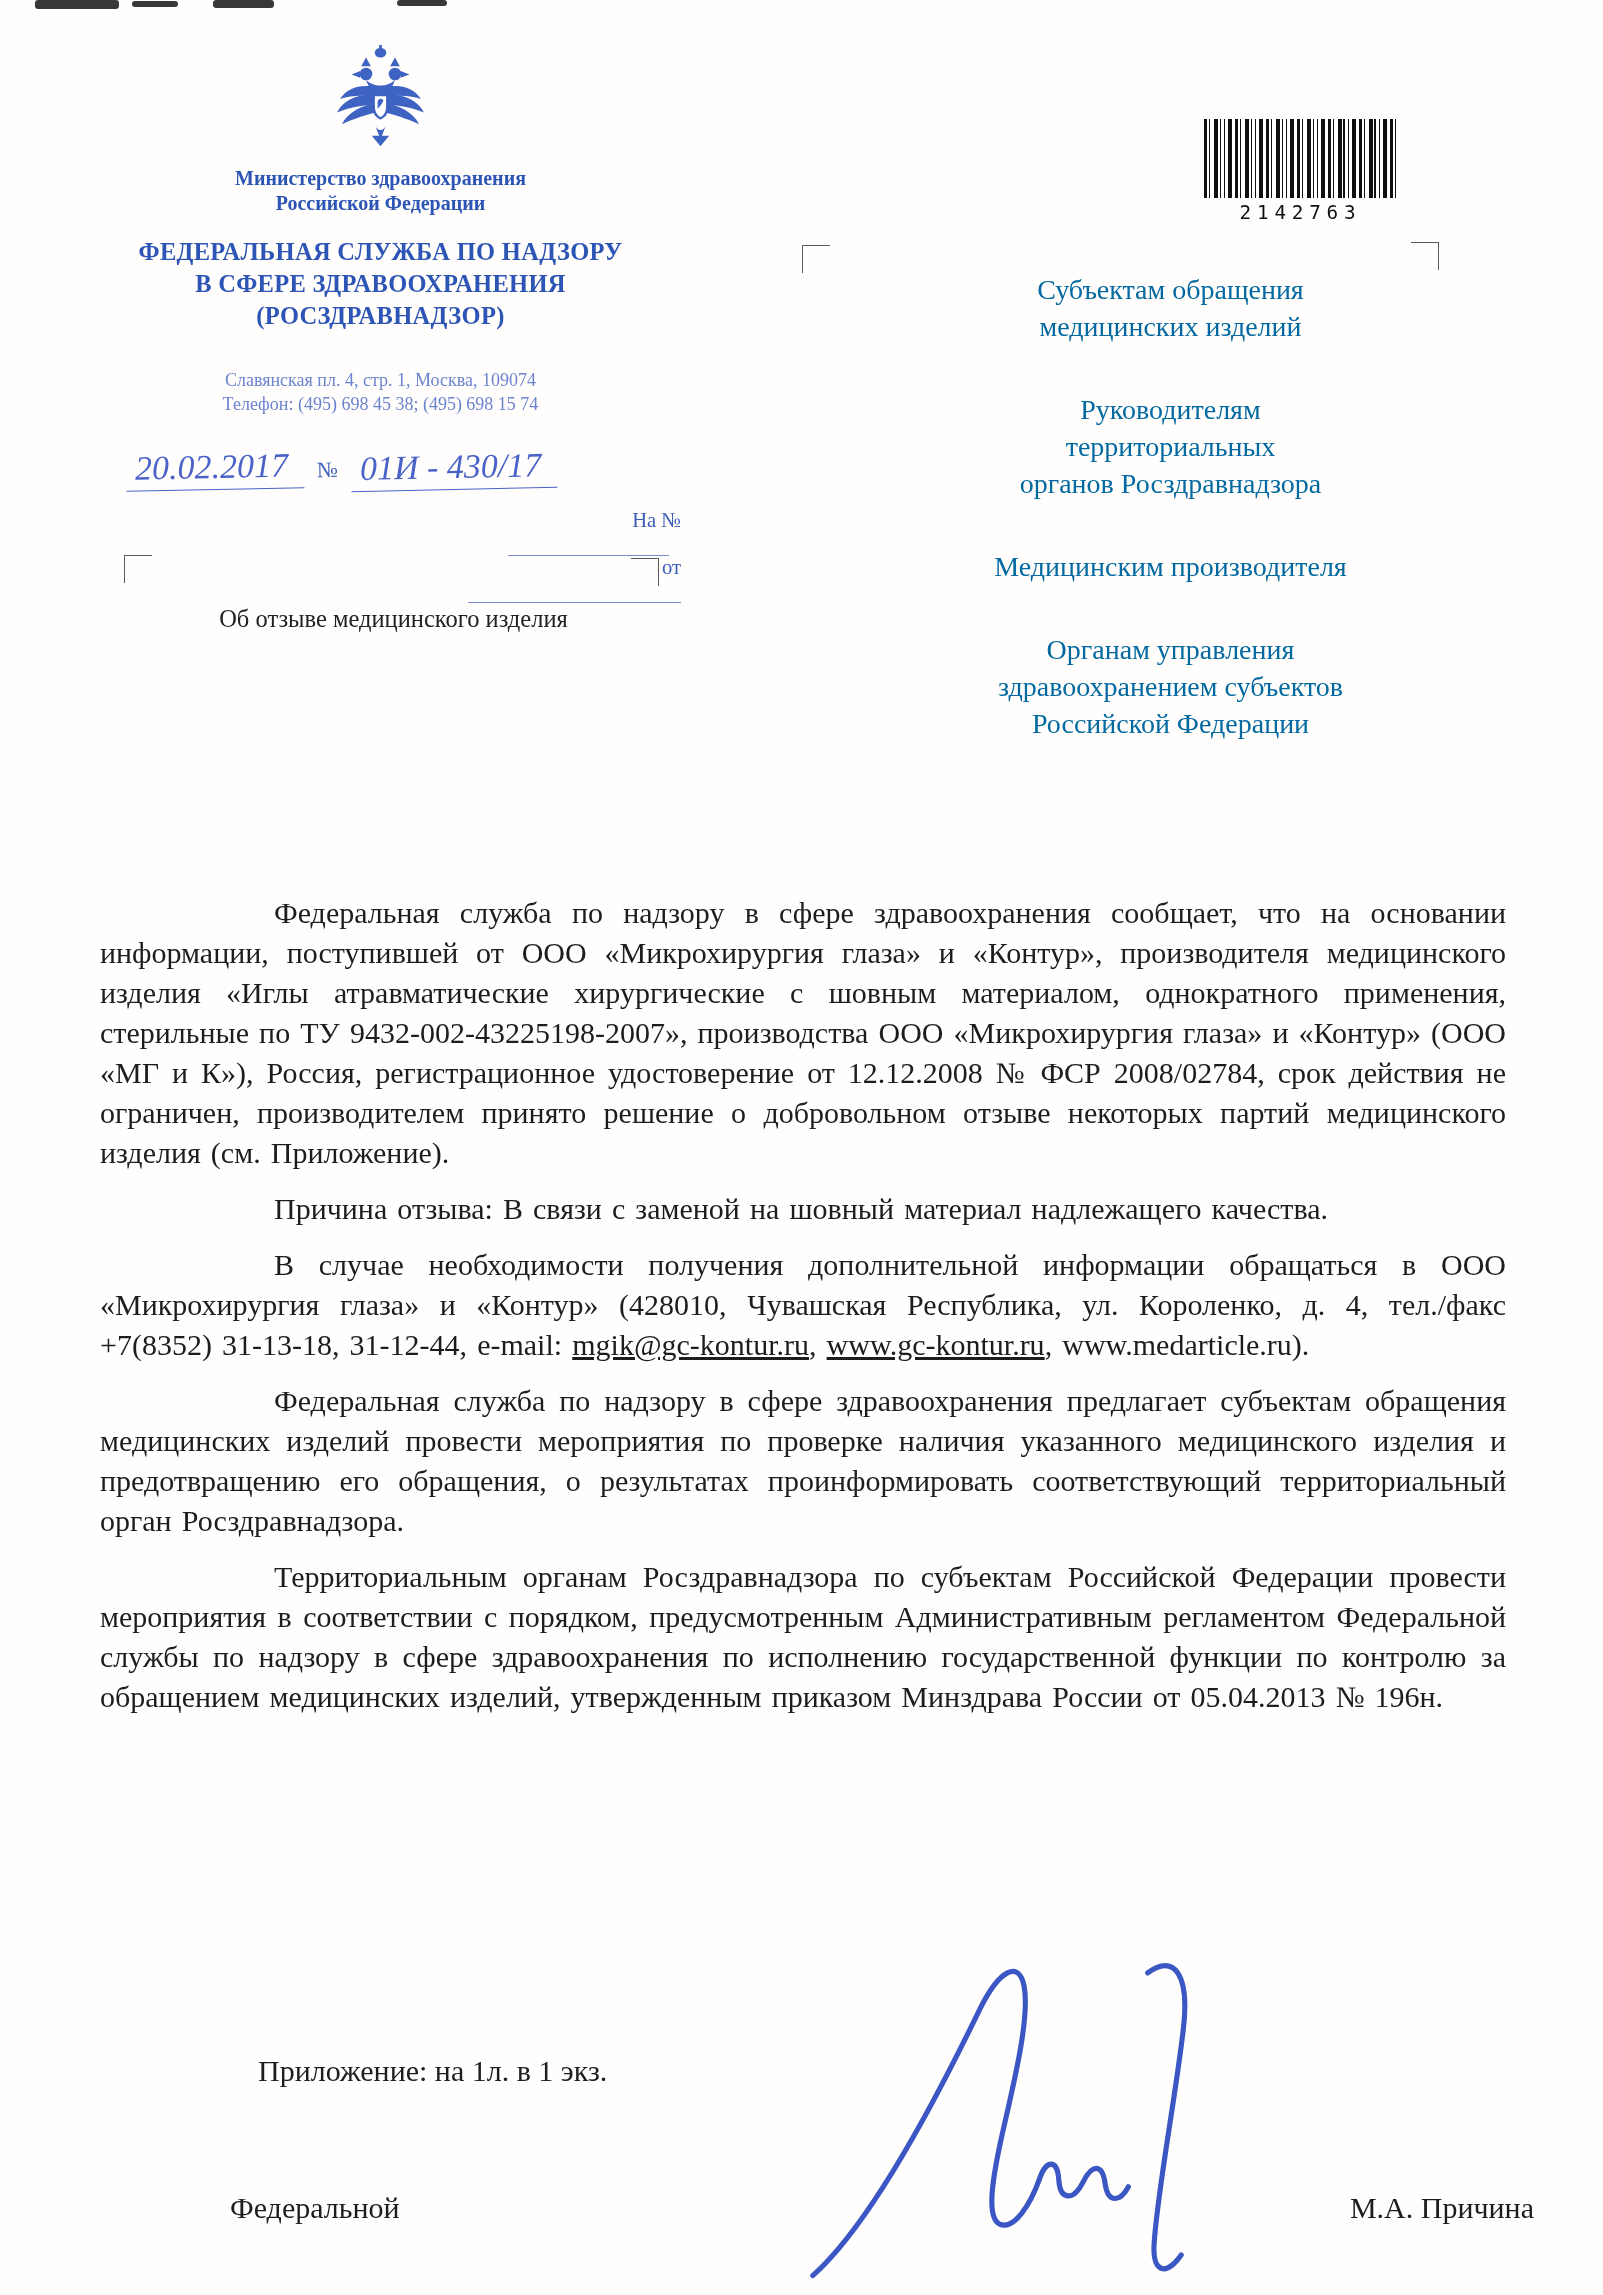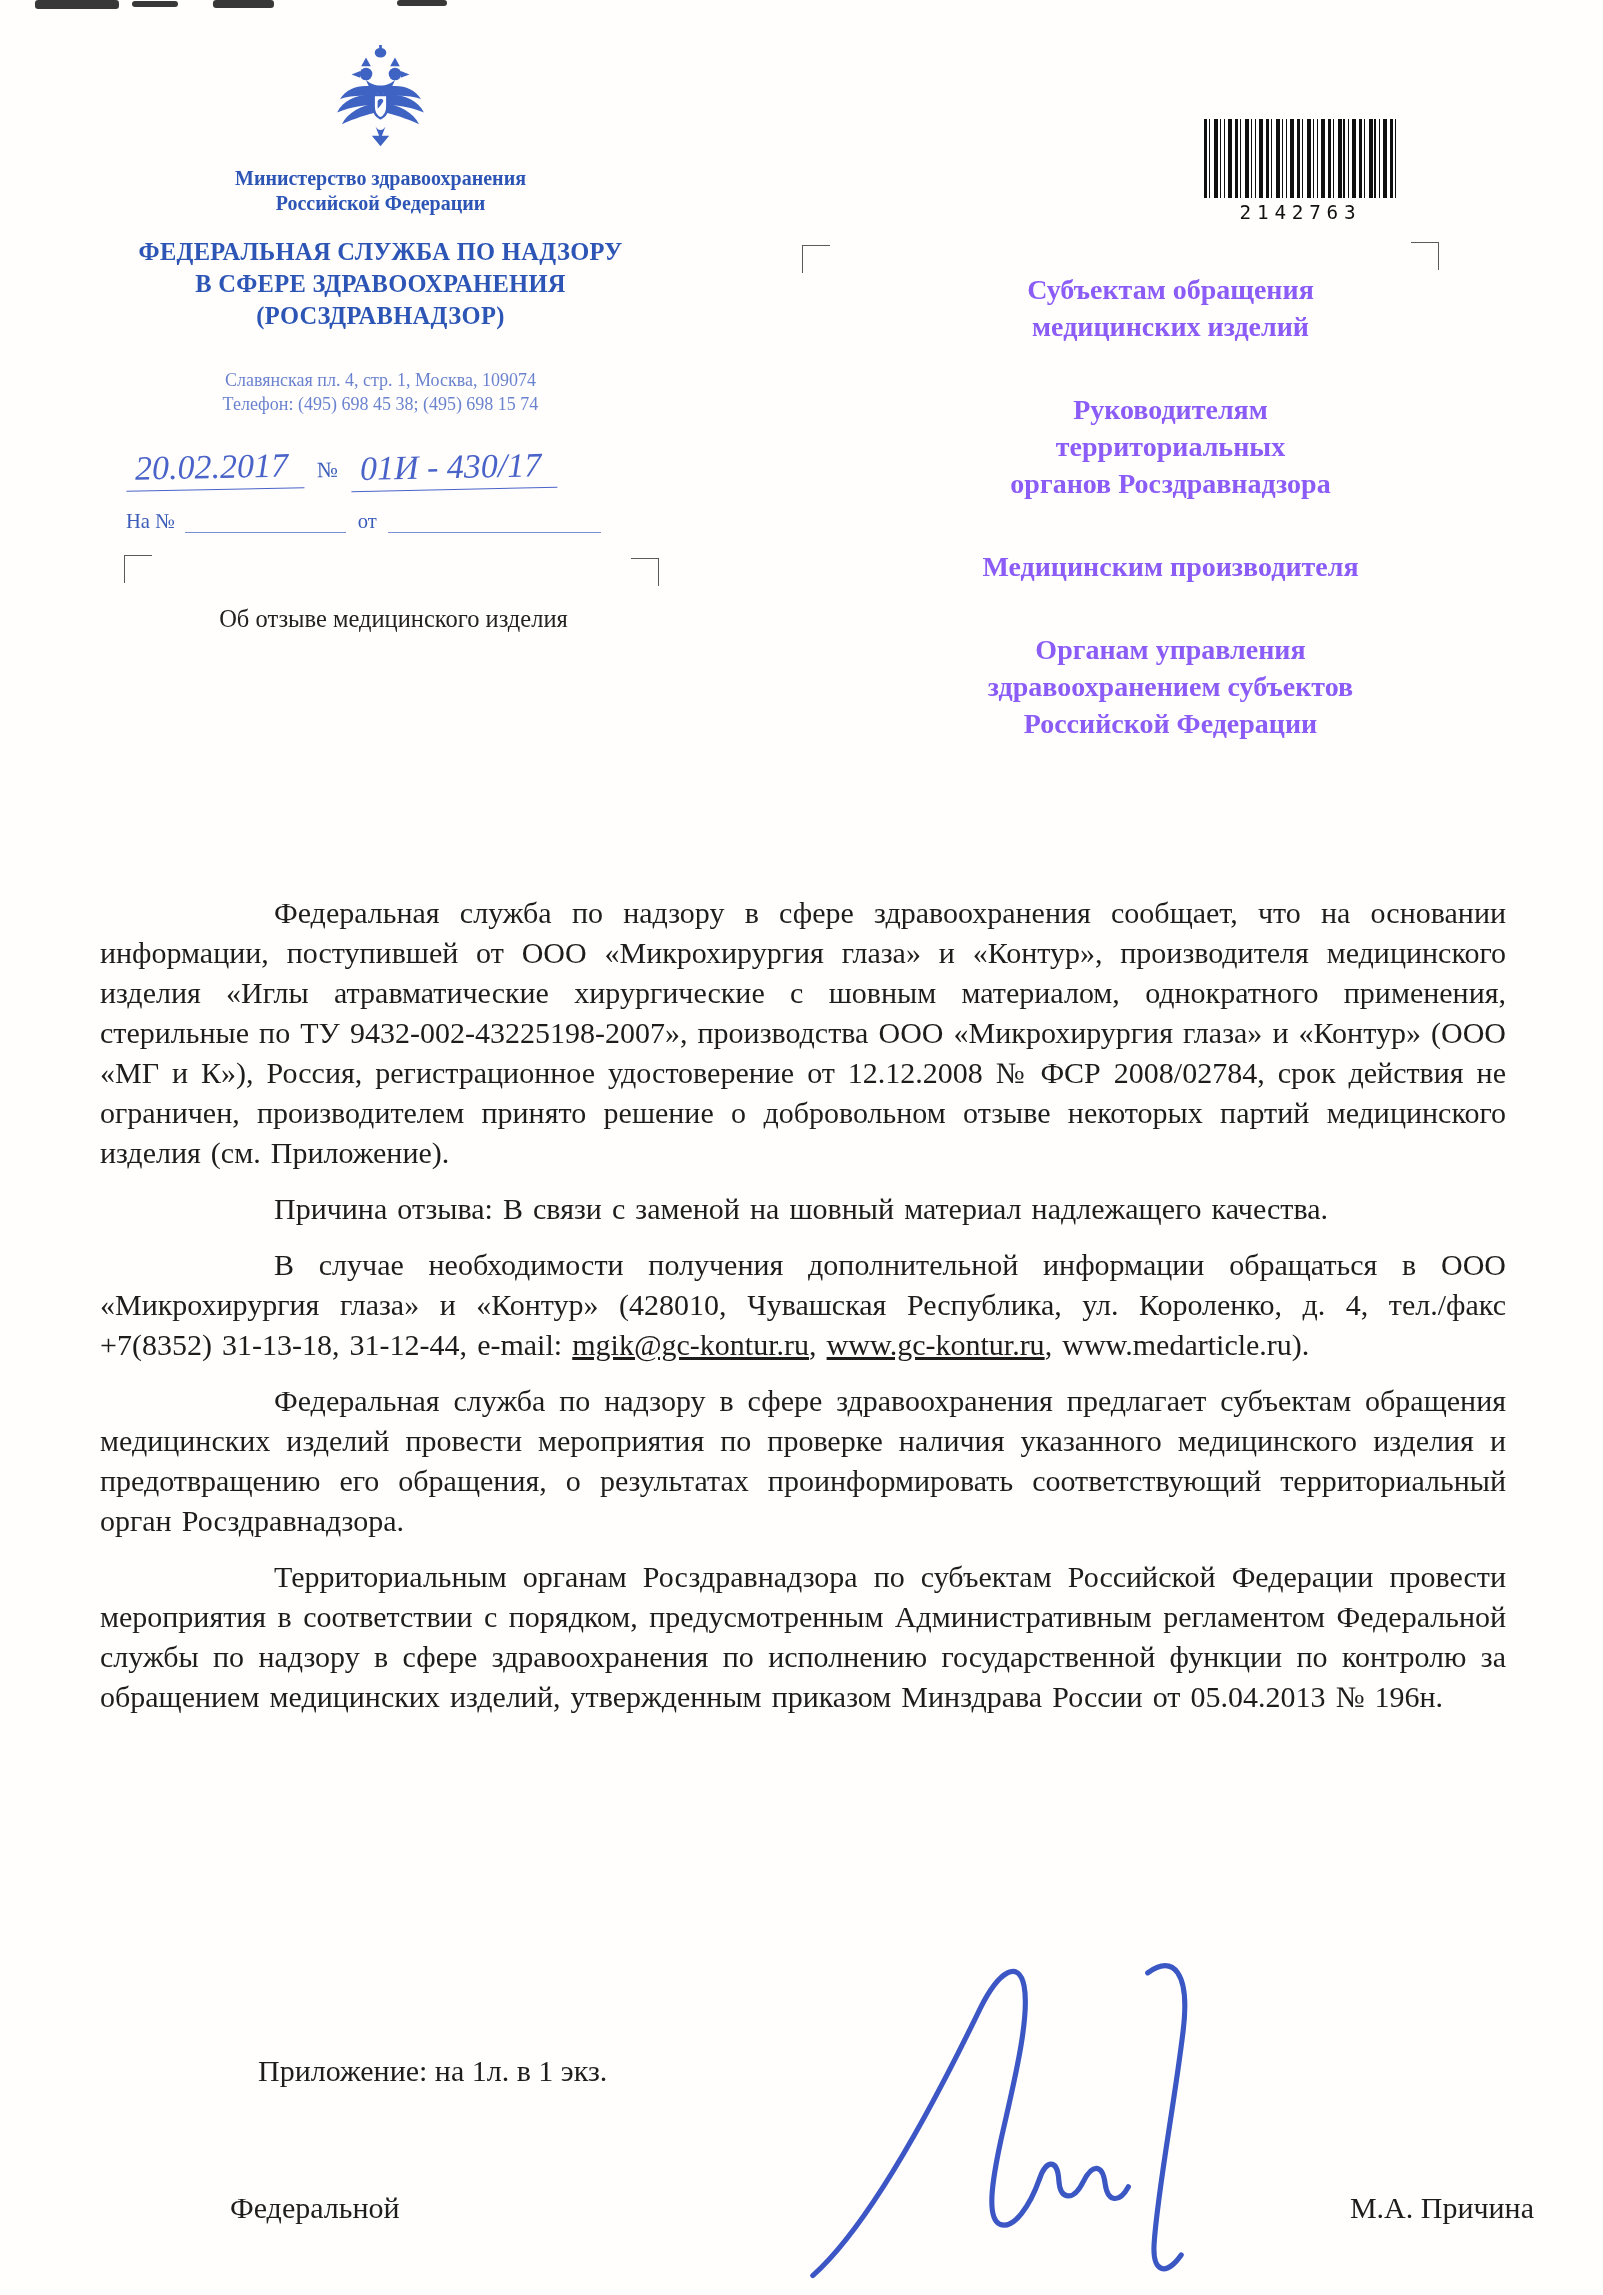--- a/index.html
+++ b/index.html
@@ -40,21 +40,21 @@
   .ref-row1 { display:flex; align-items:flex-end; gap:13px; }
   .hand {
     font-style:italic; font-size:34px; color:#4a63c8;
     font-family:"Liberation Serif", serif;
     transform:rotate(-1.2deg);
   }
   .uline { border-bottom:1.9px solid #4a63c8; padding:0 15.5px 2.6px 9px; }
   .num-sign { font-size:22px; color:#3b5cb8; padding-bottom:6.4px; font-style:normal; }
   .ref-row2 {
     margin-top:19.3px; display:flex; align-items:flex-end;
-    font-size:20.6px; color:#3b5cb8;
+    font-size:20.6px; color:#3b5cb8;flex-direction:column;
   }
   .blank { display:inline-block; border-bottom:1.3px solid #7a8fd2; height:23px; }
   .blank1 { width:161px; margin:0 11.6px 0 10.3px; }
   .blank2 { width:213px; margin-left:11.6px; }
 
   .subject {
     position:absolute; left:126px; top:605px; width:535px;
     text-align:center; font-size:24.5px; color:#222;
   }
 
@@ -72,22 +72,22 @@
       #101010 9.7px 13.5px, #fff 13.5px 15.5px, #101010 15.5px 17px, #fff 17px 20px,
       #101010 20px 21px, #fff 21px 24px, #101010 24px 28px, #fff 28px 31px);
   }
   .barcode-num {
     margin-top:2.6px; font-family:"DejaVu Sans Mono", monospace;
     font-size:19.3px; letter-spacing:5.8px; color:#111;
   }
 
   .addressees {
     position:absolute; left:845px; top:271px; width:651px;
-    text-align:center; font-size:28px; font-weight:bold;
-    line-height:37px; color:#8b5cf6;
+    text-align:center; font-size:28px; font-weight:normal;
+    line-height:37px; color:#0369a1;
   }
   .addressee { margin-bottom:46px; }
 
   
   .body {
     position:absolute; left:84px; top:877px; width:1438px;
     font-size:30px; line-height:40px; text-align:justify;
     color:#1d1d1d; word-spacing:2.6px;
   }
   .body p { margin:16px; text-indent:174px; }

